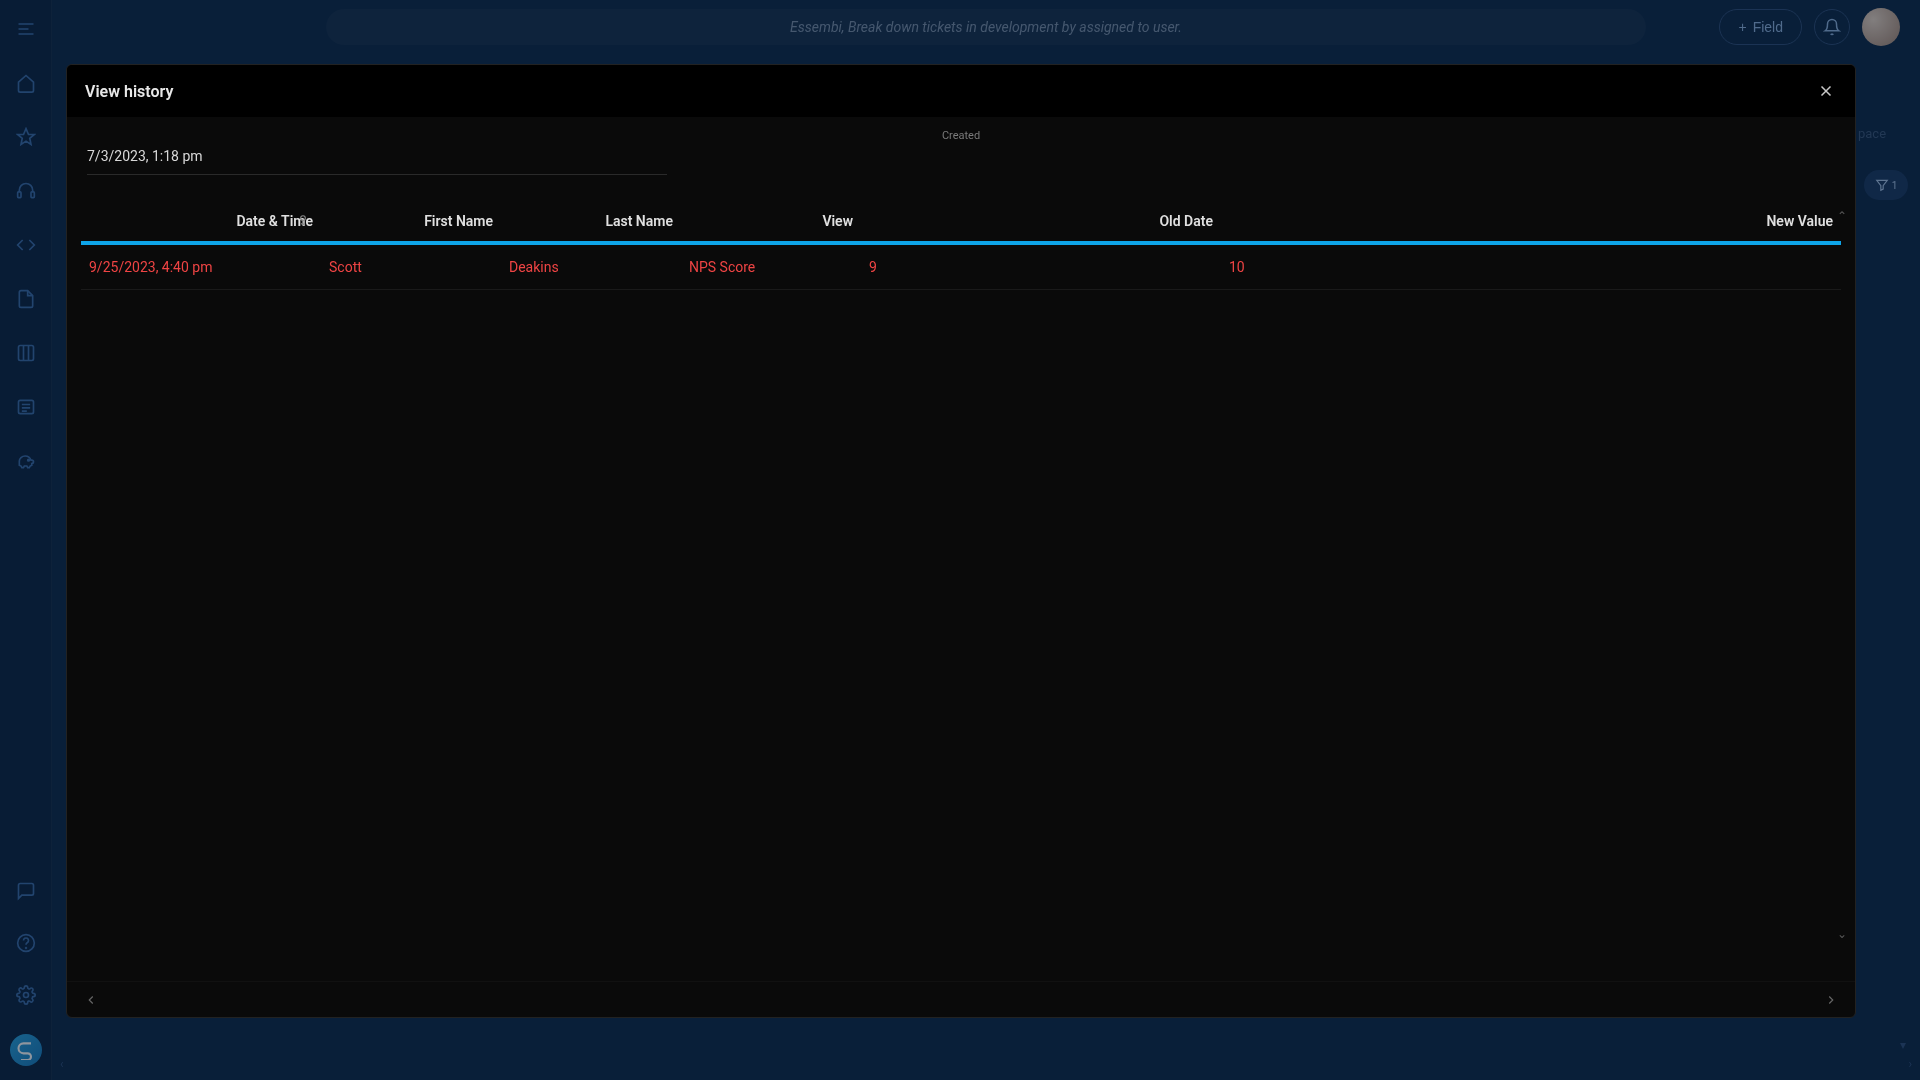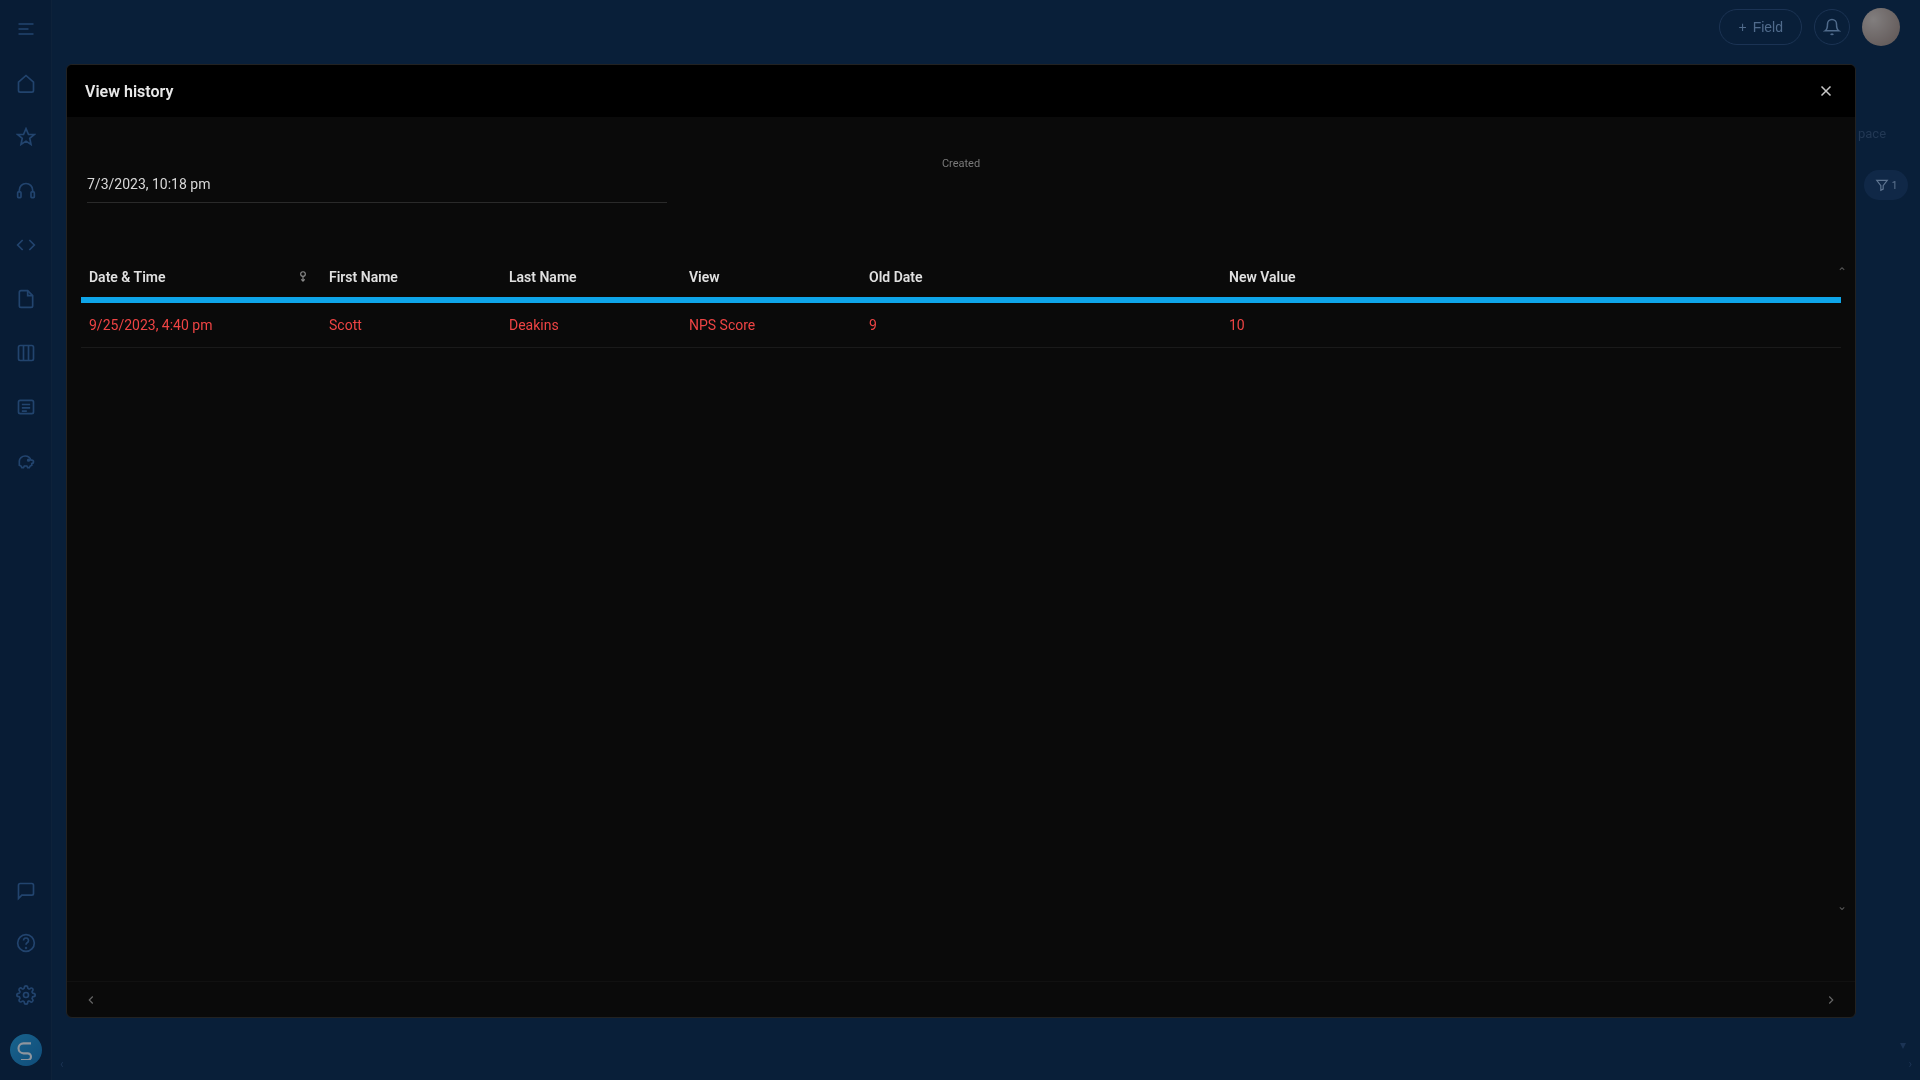--- a/index.html
+++ b/index.html
@@ -113,21 +113,20 @@
   position: absolute;
   left: 66px; top: 64px;
   width: 1790px;
   height: 954px;
   background: #0a0a0a;
   border-radius: 6px;
   border: 1px solid #222;
   z-index: 20;
   display: flex; flex-direction: column;
   overflow:hidden;
-  gap:28px;
 }
 .modal-header {
   height: 52px;
   display: flex; align-items: center; justify-content: space-between;
   padding: 0 18px;
   background: #000;
 }
 .modal-title { font-size: 16px; font-weight: 600; color: #e8e8e8; }
 .close-btn { width:22px;height:22px;color:#c8c8c8;cursor:pointer;display:flex;align-items:center;justify-content:center;}
 
@@ -146,26 +145,26 @@
   padding: 28px 14px 0 14px;
   flex: 1;
   position: relative;
 }
 table {
   width: 100%;
   border-collapse: collapse;
   table-layout: fixed;
 }
 thead th {
-  text-align: left;
+  text-align: right;
   font-size: 14px;
   font-weight: 600;
   color: #e0e0e0;
   padding: 10px 8px 12px 8px;
-  border-bottom: 6px solid #0ea5e9;
+  border-bottom: 4px solid #0ea5e9;
   position: relative;
 }
 tbody td {
   font-size: 14px;
   color: #ef4444;
   padding: 14px 8px;
   border-bottom: 1px solid #1a1a1a;
 }
 .col-dt { width: 240px; }
 .col-fn { width: 180px; }
@@ -286,20 +285,23 @@
     </div>
     <div class="logo">
       <svg width="20" height="20" viewBox="0 0 24 24" fill="none" stroke="#fff" stroke-width="2.5">
           <path d="M18 4H9a6 6 0 0 0 0 12h5a4 4 0 0 1 0 8H6"></path>
         </svg>
     </div>
   </div>
 </div>
 
 <div class="topbar">
+  <div class="searchbar">
+    <span>Essembi, Break down tickets in development by assigned to user.</span>
+  </div>
   <div class="top-right">
     <button class="invite-btn">
       <span>+</span>
       <span>Field</span>
     </button>
     <div class="bell-btn">
       <svg width="18" height="18" viewBox="0 0 24 24" fill="none" stroke="currentColor" stroke-width="2">
           <path d="M18 8a6 6 0 1 0-12 0c0 7-3 9-3 9h18s-3-2-3-9"></path>
           <path d="M13.7 21a2 2 0 0 1-3.4 0"></path>
         </svg>
@@ -331,21 +333,21 @@
     <div class="modal-title">View history</div>
     <div class="close-btn">
       <svg width="18" height="18" viewBox="0 0 24 24" stroke="currentColor" stroke-width="2" fill="none">
           <path d="M18 6L6 18M6 6l12 12"></path>
         </svg>
     </div>
   </div>
 
   <div class="created-block">
     <div class="created-label">Created</div>
-    <div class="created-value">7/3/2023, 10:18 pm</div>
+    <div class="created-value">7/3/2023, 1:18 pm</div>
   </div>
 
   <div class="table-wrap">
     <span class="scroll-up-chevron">⌃</span>
     <table>
       <colgroup>
         <col class="col-dt">
           <col class="col-fn">
           <col class="col-ln">
           <col class="col-fld">

